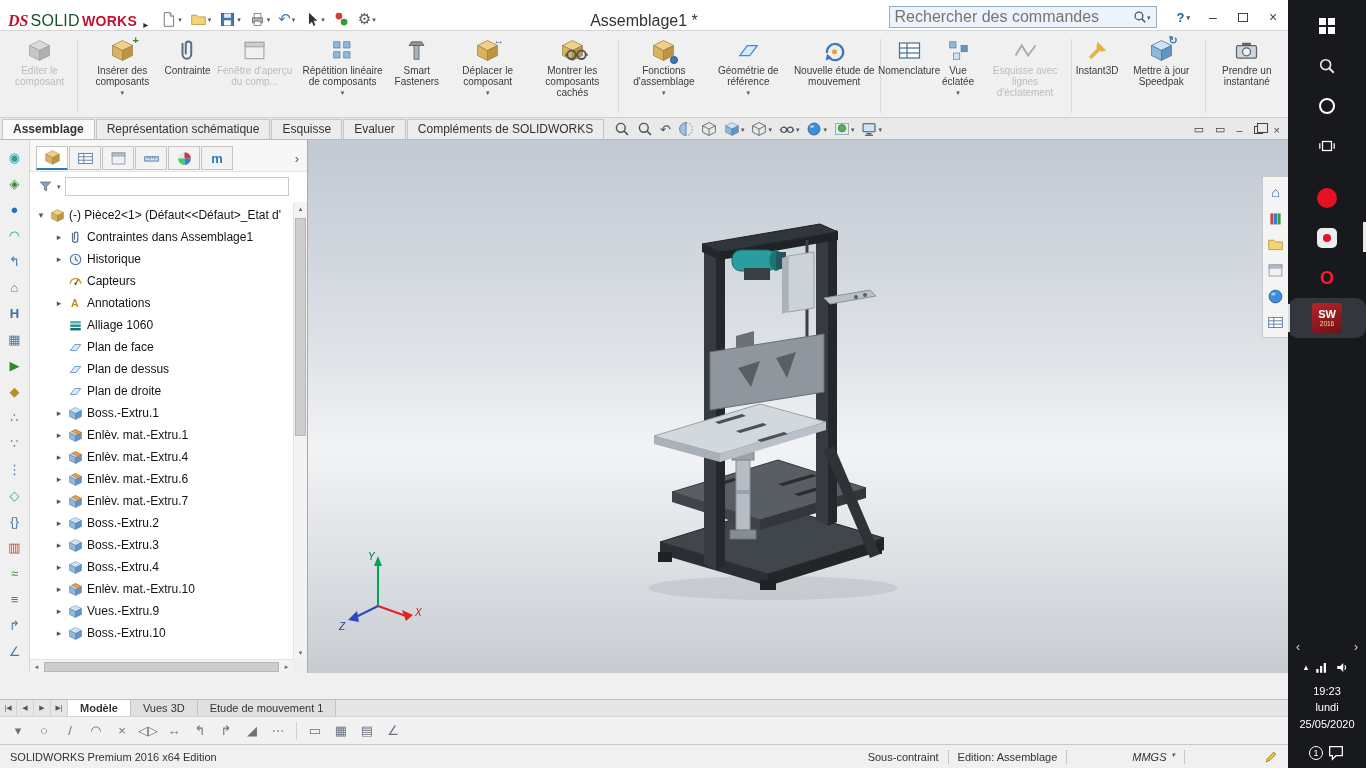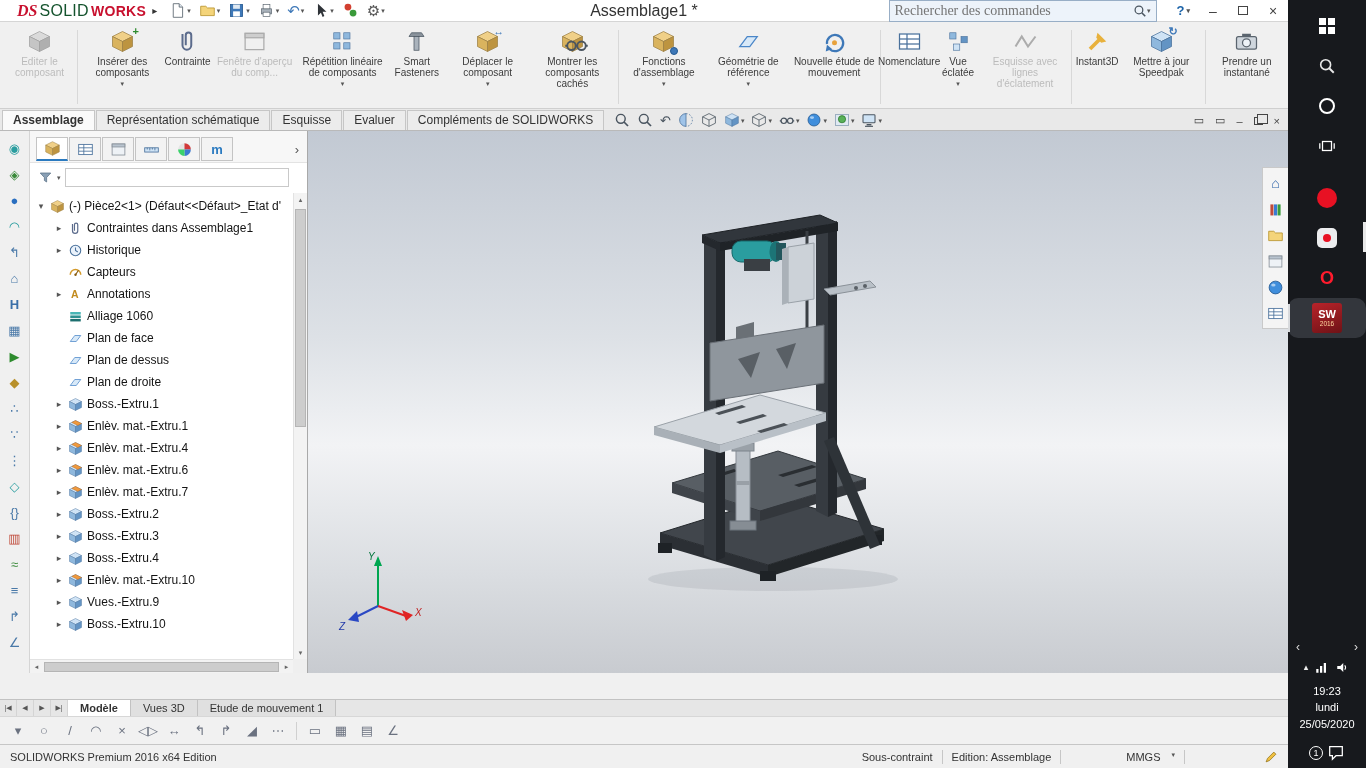--- a/index.html
+++ b/index.html
@@ -1,33 +1,33 @@
 <!DOCTYPE html>
 <html><head>
 <meta charset="utf-8">
 <style>
 *{margin:0;padding:0;box-sizing:border-box;font-family:"Liberation Sans",sans-serif;}
 html,body{width:1366px;height:768px;overflow:hidden;background:#000;}
 .screen{position:relative;width:1366px;height:768px;}
 .sw-window{position:absolute;left:0;top:0;width:1288px;height:768px;background:#f0f0f0;display:flex;flex-direction:column;}
 
 
-.titlebar{height:22px;background:#fff;border-bottom:1px solid #d5d5d5;display:flex;align-items:center;padding-left:17px;position:relative;flex:none;}
+.titlebar{height:31px;background:#fff;border-bottom:1px solid #d5d5d5;display:flex;align-items:flex-end;padding-left:8px;position:relative;flex:none;}
 .logo{display:flex;align-items:baseline;gap:2px;margin-right:4px;}
 .ds{color:#c8102e;font-style:italic;font-weight:bold;font-size:16px;font-family:"Liberation Serif",serif;}
 .solid{font-weight:normal;color:#14532d;font-size:16px;letter-spacing:.3px;}
 .works{font-weight:bold;color:#c8102e;font-size:14px;letter-spacing:.3px;}
 .flyout{font-size:10px;color:#333;margin:0 8px 0 2px;}
 .qbtn{display:flex;align-items:center;gap:1px;padding:2px 4px;}
 .qbtn svg{width:17px;height:17px;}
 .caret{font-size:7px;color:#555;line-height:1;}
 .apptitle{position:absolute;left:50%;transform:translateX(-50%);font-size:16px;color:#333;}
 .tright{margin-left:auto;display:flex;align-items:center;}
 .searchbox{width:268px;height:22px;border:1px solid #98aec6;background:#edf3fa;display:flex;align-items:center;padding:0 5px;margin-right:12px;}
-.searchbox input{border:0;background:transparent;flex:1;font-size:14px;color:#333;outline:none;font-family:Liberation Serif, serif;}
+.searchbox input{border:0;background:transparent;flex:1;font-size:16px;color:#333;outline:none;}
 .searchbox svg{width:14px;height:14px;flex:none;}
 .helpbtn{display:flex;align-items:center;gap:2px;font-size:13px;color:#1a62a8;font-weight:bold;padding:0 8px;}
 .wbtn{width:30px;height:26px;display:flex;align-items:center;justify-content:center;font-size:14px;color:#444;}
 .maxbox{width:10px;height:9px;border:1.5px solid #444;display:inline-block;}
 
 
 .ribbon{height:87px;background:#f0f0f0;border-bottom:1px solid #cfcfcf;display:flex;align-items:flex-start;padding:4px 2px 0 4px;flex:none;}
 .rbtn{display:flex;flex-direction:column;align-items:center;gap:2px;padding:3px 3px;max-width:88px;min-width:46px;text-align:center;font-size:10px;color:#3c3c3c;line-height:1.12;}
 .icw{position:relative;width:25px;height:25px;flex:none;}
 .icw svg{width:25px;height:25px;}
@@ -101,21 +101,21 @@
 .sketchbar{height:28px;background:#f1f1f1;border-top:1px solid #d7d7d7;display:flex;align-items:center;padding-left:6px;gap:2px;flex:none;}
 .sk{width:24px;height:24px;display:flex;align-items:center;justify-content:center;color:#6b7280;font-size:13px;}
 .sksep{width:1px;height:18px;background:#d0d0d0;margin:0 4px;}
 
 
 .statusbar{height:24px;background:#f0f0f0;border-top:1px solid #c6c6c6;display:flex;align-items:center;font-size:11px;color:#333;padding:0 10px;flex:none;}
 .s-right{margin-left:auto;display:flex;align-items:center;}
 .ssep{width:1px;height:14px;background:#c6c6c6;margin:0 9px;}
 .sgap{width:56px;}
 .sgap2{width:70px;}
-.units{display:flex;align-items:flex-start;gap:11px;}
+.units{display:flex;align-items:flex-start;gap:5px;font-style:italic;}
 .spencil{width:14px;height:14px;}
 
 
 .taskbar{position:absolute;right:0;top:0;width:78px;height:768px;background:#17191d;display:flex;flex-direction:column;align-items:center;color:#fff;}
 .tb-top{display:flex;flex-direction:column;align-items:center;margin-top:6px;}
 .tbi{width:78px;height:40px;display:flex;align-items:center;justify-content:center;position:relative;}
 .tbi.gap{margin-top:12px;}
 .tbi.active{background:#33363c;border-radius:10px;}
 .tbi.active::before{content:"";position:absolute;left:0;top:6px;bottom:6px;width:2px;background:#d8dadd;}
 .wicon{width:18px;height:18px;}

